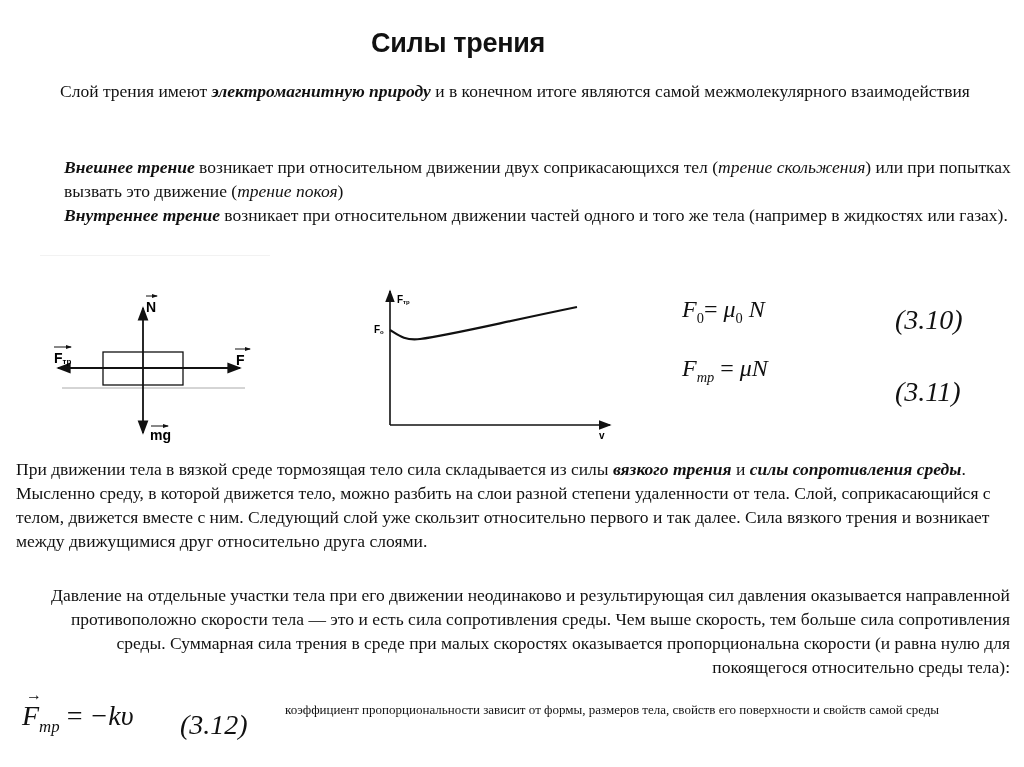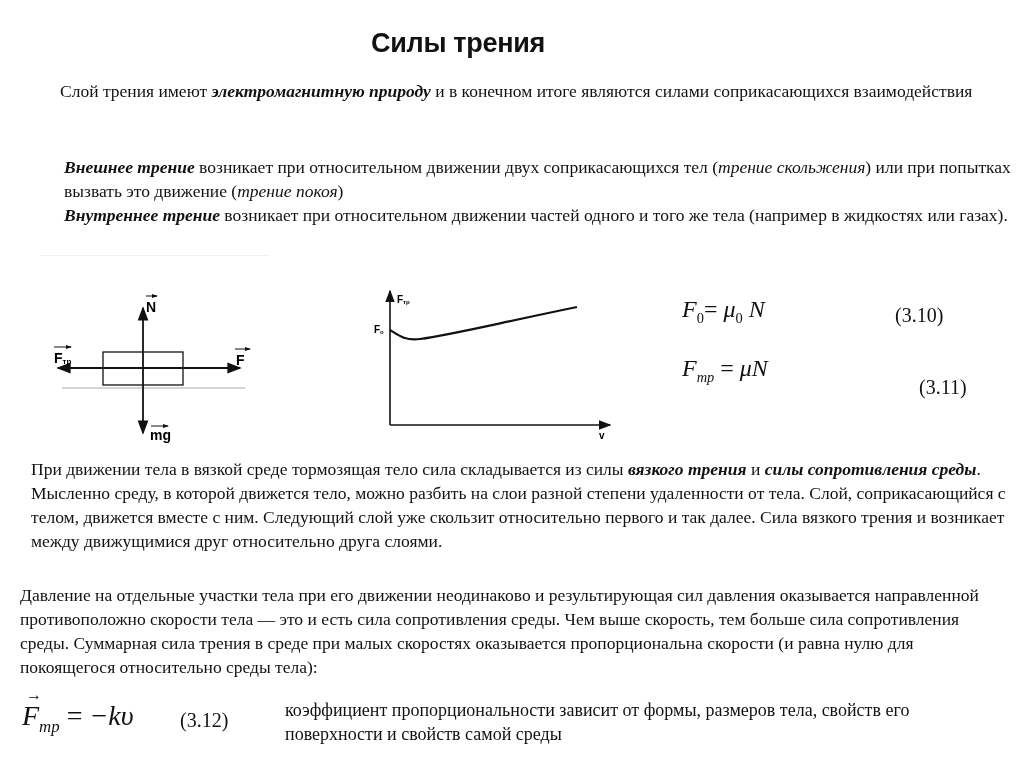--- a/index.html
+++ b/index.html
@@ -5,34 +5,34 @@
     html, body { margin: 0; padding: 0; background: #ffffff; }
     body { width: 1024px; height: 767px; position: relative; overflow: hidden; color: #111; }
     .serif { font-family: "Liberation Serif", "DejaVu Serif", serif; }
     .sans { font-family: "Liberation Sans", "DejaVu Sans", sans-serif; }
     .abs { position: absolute; }
     #title { left: 0; width: 916px; top: 28px; text-align: center; font-size: 27px; font-weight: bold; letter-spacing: -0.3px; }
     .para { font-size: 17.5px; line-height: 24px; }
     .para b i, .para i b { font-weight: bold; font-style: italic; }
     #p1 { left: 60px; top: 79px; width: 950px; }
     #p2 { left: 64px; top: 155px; width: 950px; }
-    #p3 { left: 31px; top: 457px; width: 990px; }
-    #p4 { left: 20px; top: 583px; width: 990px; }
-    #note { left: 285px; top: 698px; width: 700px; font-size: 18px; line-height: 24px; }
+    #p3 { left: 16px; top: 457px; width: 990px; }
+    #p4 { left: 20px; top: 583px; width: 990px; text-align: right; }
+    #note { left: 285px; top: 698px; width: 700px; font-size: 13px; line-height: 24px; }
     .eq { font-size: 24px; font-style: italic; }
-    .eqnum { font-size: 20px; }
+    .eqnum { font-size: 28px; font-style: italic; }
     sub { font-size: 60%; }
     .faint-line { left: 40px; top: 255px; width: 230px; height: 1px; background: #f2f2f2; }
   </style>
 </head>
 <body>
 
 <div id="title" class="abs sans">Силы трения</div>
 
-<div id="p1" class="abs para serif"><span>Слой трения имеют </span><b><i>электромагнитную природу</i></b><span> и в конечном итоге являются силами соприкасающихся взаимодействия</span></div>
+<div id="p1" class="abs para serif"><span>Слой трения имеют </span><b><i>электромагнитную природу</i></b><span> и в конечном итоге являются самой межмолекулярного взаимодействия</span></div>
 
 <div id="p2" class="abs para serif"><b><i>Внешнее трение</i></b><span> возникает при относительном движении двух соприкасающихся тел (</span><i>трение скольжения</i><span>) или при попытках вызвать это движение (</span><i>трение покоя</i><span>)</span><br><b><i>Внутреннее трение</i></b><span> возникает при относительном движении частей одного и того же тела (например в жидкостях или газах).</span></div>
 
 <div class="abs faint-line"></div>
 
 <svg class="abs" style="left:40px;top:283px;" width="240" height="165">
   <defs>
     <marker id="ah" markerWidth="8" markerHeight="8" refX="7" refY="4" orient="auto">
       <path d="M0,1 L8,4 L0,7 Z" fill="#111"></path>
     </marker>
@@ -67,21 +67,21 @@
   <path d="M30,47 C38,52 45,58 60,56 C90,52 130,42 217,24" fill="none" stroke="#111" stroke-width="2.2"></path>
   <text x="37" y="20" font-family="Liberation Sans, sans-serif" font-size="10" font-weight="bold"><tspan>F</tspan><tspan font-size="6" dy="1">тр</tspan></text>
   <text x="14" y="50" font-family="Liberation Sans, sans-serif" font-size="10" font-weight="bold"><tspan>F</tspan><tspan font-size="6" dy="1">о</tspan></text>
   <text x="239" y="156" font-family="Liberation Sans, sans-serif" font-size="10" font-weight="bold">v</text>
 </svg>
 
 <div class="abs serif eq" style="left:682px;top:296px;"><span>F</span><sub style="font-style:normal">0</sub><span style="font-style:normal">=</span> <span>μ</span><sub style="font-style:normal">0</sub> <span>N</span></div>
 <div class="abs serif eqnum" style="left:895px;top:304px;">(3.10)</div>
 
 <div class="abs serif eq" style="left:682px;top:355px;"><span>F</span><sub>mp</sub> <span style="font-style:normal">=</span> <span>μN</span></div>
-<div class="abs serif eqnum" style="left:895px;top:376px;margin-left:24px;">(3.11)</div>
+<div class="abs serif eqnum" style="left:895px;top:376px;">(3.11)</div>
 
 <div id="p3" class="abs para serif"><span>При движении тела в вязкой среде тормозящая тело сила складывается из силы </span><b><i>вязкого трения</i></b><span> и </span><b><i>силы сопротивления среды</i></b><span>. Мысленно среду, в которой движется тело, можно разбить на слои разной степени удаленности от тела. Слой, соприкасающийся с телом, движется вместе с ним. Следующий слой уже скользит относительно первого и так далее. Сила вязкого трения и возникает между движущимися друг относительно друга слоями.</span></div>
 
 <div id="p4" class="abs para serif">Давление на отдельные участки тела при его движении неодинаково и результирующая сил давления оказывается направленной противоположно скорости тела — это и есть сила сопротивления среды. Чем выше скорость, тем больше сила сопротивления среды. Суммарная сила трения в среде при малых скоростях оказывается пропорциональна скорости (и равна нулю для покоящегося относительно среды тела):</div>
 
 <div class="abs serif eq" style="left:22px;top:700px;font-size:28px;"><span style="position:relative;display:inline-block;"><span style="position:absolute;left:4px;top:-14px;font-size:16px;font-style:normal;">→</span><span>F</span></span><sub>mp</sub> <span style="font-style:normal">=</span> <span style="position:relative;display:inline-block;">−kυ</span></div>
 <div class="abs serif eqnum" style="left:180px;top:709px;">(3.12)</div>
 
 <div id="note" class="abs serif">коэффициент пропорциональности зависит от формы, размеров тела, свойств его поверхности и свойств самой среды</div>
 

